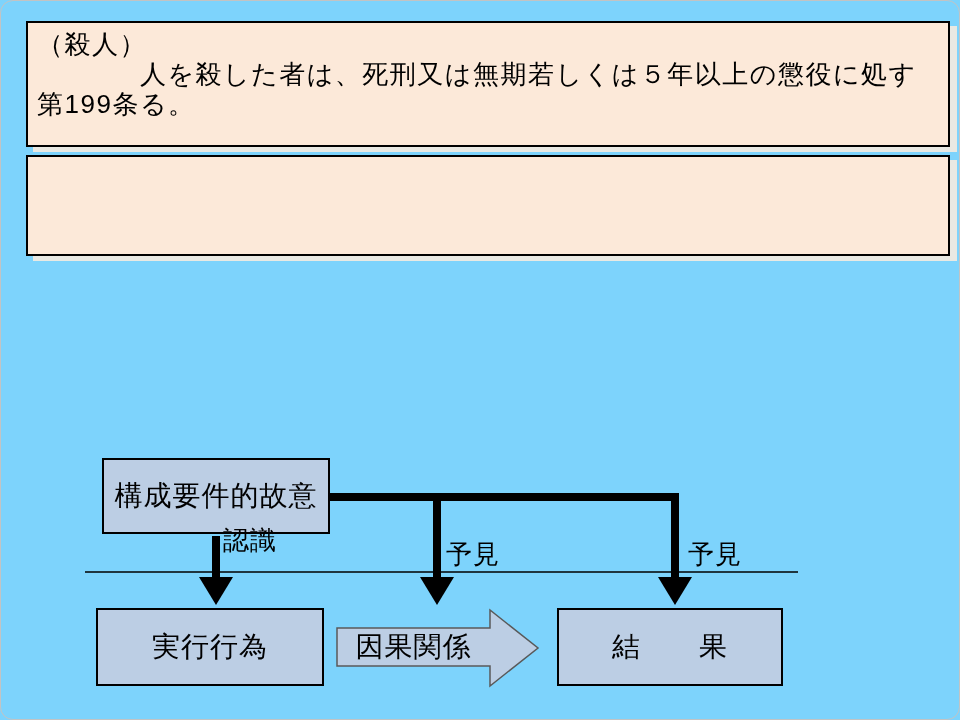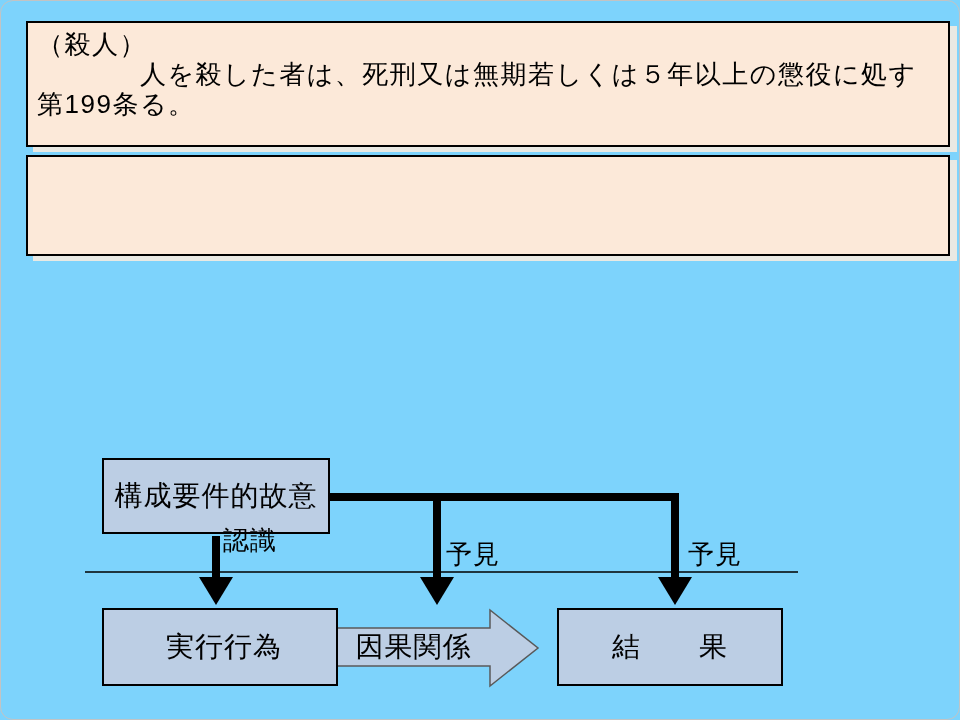--- a/index.html
+++ b/index.html
@@ -52,21 +52,21 @@
   .node-box{
     position:absolute;
     background:var(--shape-fill);
     border:2px solid var(--shape-border);
     display:flex;align-items:center;justify-content:center;
     font-size:28px;
     letter-spacing:1px;
     box-sizing:content-box;
   }
   .intent-box{left:102px;top:458px;width:224px;height:72px;}
-  .act-box{left:102px;top:608px;width:224px;height:74px;padding-left:8px;}
+  .act-box{left:96px;top:608px;width:224px;height:74px;}
   .result-box{left:557px;top:608px;width:222px;height:74px;}
   .causation-label{
     position:absolute;left:337px;top:627px;width:153px;height:40px;
     display:flex;align-items:center;justify-content:center;
     font-size:28px;letter-spacing:1px;text-align:right;
   }
   .edge-label{
     position:absolute;
     font-size:26px;line-height:26px;letter-spacing:1px;
     white-space:nowrap;

